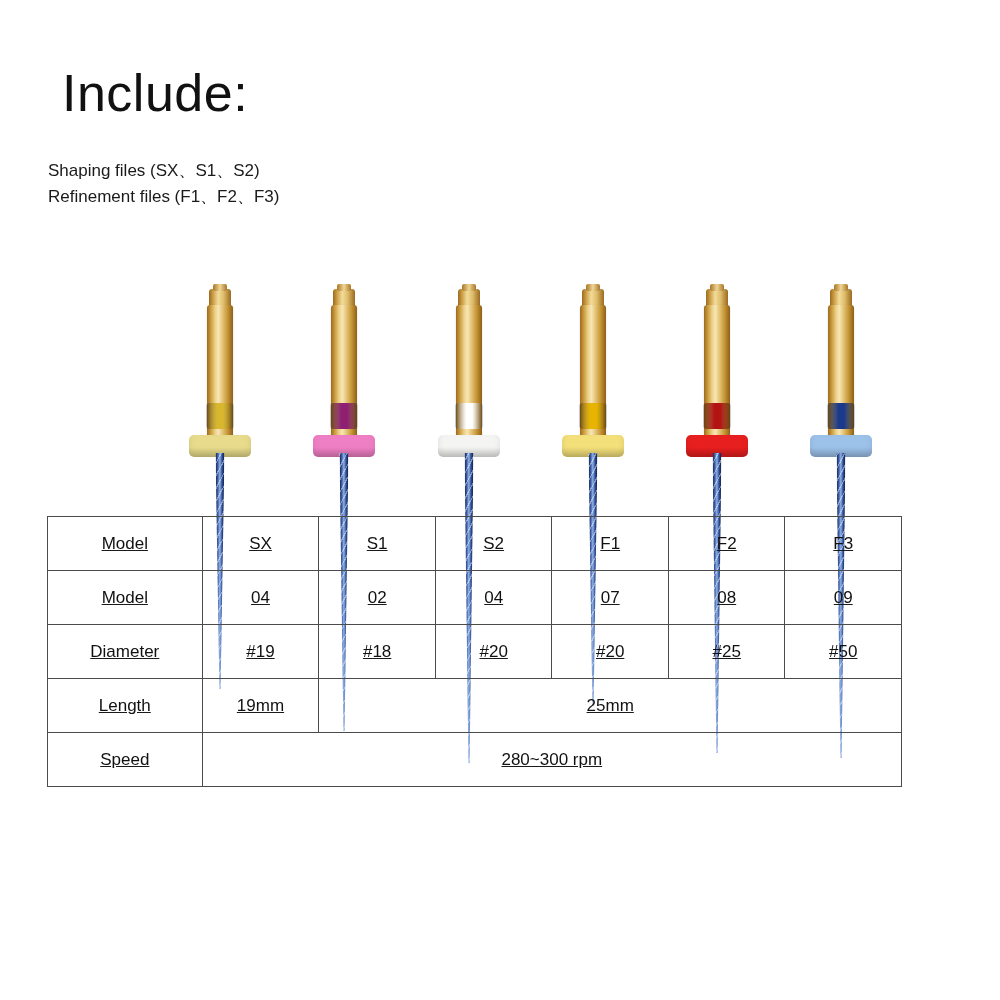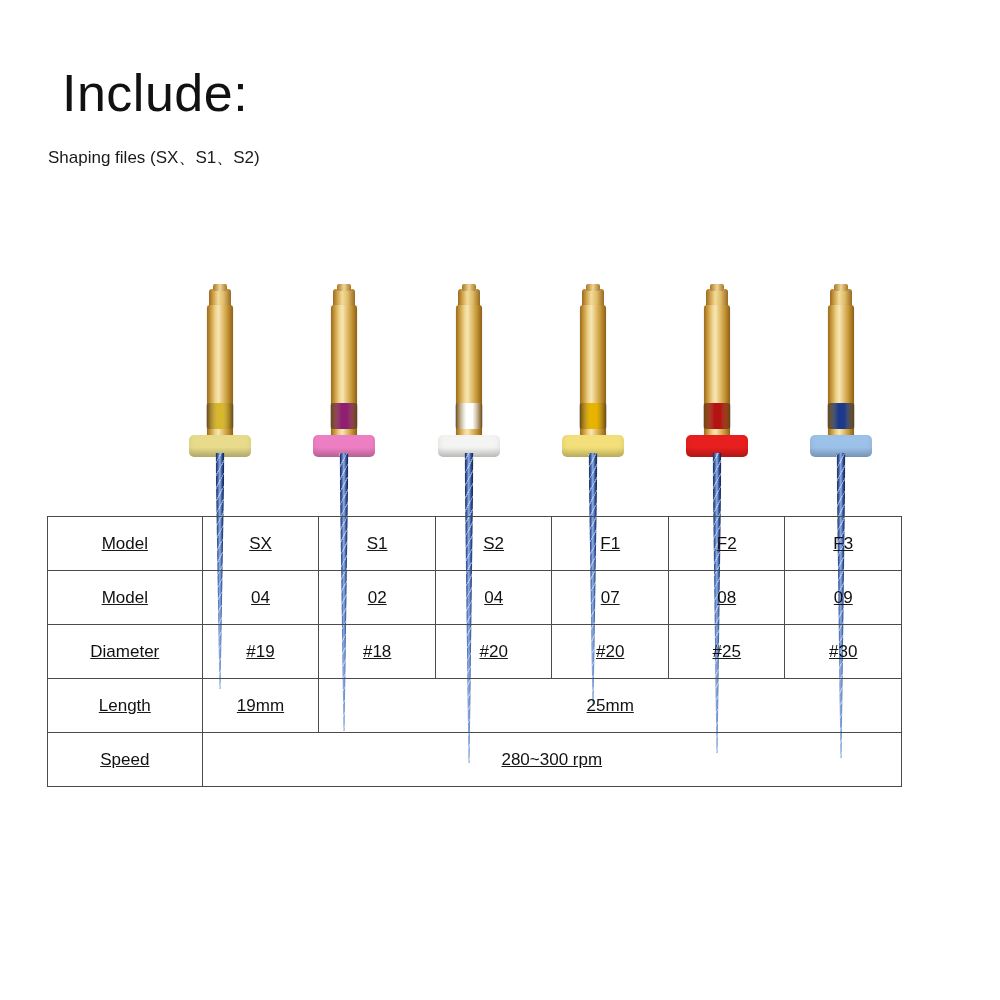--- a/index.html
+++ b/index.html
@@ -25,21 +25,21 @@
   }
   .header-title {
     font-size: 52px;
     font-weight: 400;
     letter-spacing: 0.5px;
     line-height: 1.05;
     color: #111;
     margin: 14px;
   }
   .header-lines {
-    margin-top: 24px;
+    margin-top: 37px;
   }
   .header-line {
     font-size: 17px;
     line-height: 26px;
     color: #1a1a1a;
   }
 
   
   .files-area {
     position: absolute;
@@ -168,20 +168,21 @@
   }
   .row-model td { font-size: 17px; }
 </style>
 </head>
 <body>
 
 <div class="header">
   <h1 class="header-title">Include:</h1>
   <div class="header-lines">
     <div class="header-line">Shaping files (SX、S1、S2)</div>
+    <div class="header-line">Refinement files (F1、F2、F3)</div>
   </div>
 </div>
 
 <div class="files-area">
 
   <div class="file-unit" id="file-0" style="left:165px;">
     <div class="latch"></div>
     <div class="handle"></div>
     <div class="band" id="band-0" style="background: linear-gradient(to right, rgba(0, 0, 0, 0.35), rgb(216, 183, 46) 40%, rgb(216, 183, 46) 62%, rgba(0, 0, 0, 0.3));"></div>
     <div class="stopper" id="stop-0" style="background: linear-gradient(rgb(232, 220, 140), rgb(232, 220, 140) 55%, rgba(0, 0, 0, 0.16)), rgb(232, 220, 140);"></div>
@@ -256,21 +257,21 @@
       <td class="val">08</td>
       <td class="val">09</td>
     </tr>
     <tr>
       <td class="label">Diameter</td>
       <td class="val">#19</td>
       <td class="val">#18</td>
       <td class="val">#20</td>
       <td class="val">#20</td>
       <td class="val">#25</td>
-      <td class="val">#30</td>
+      <td class="val">#50</td>
     </tr>
     <tr>
       <td class="label">Length</td>
       <td class="val">19mm</td>
       <td colspan="5">25mm</td>
     </tr>
     <tr>
       <td class="label">Speed</td>
       <td colspan="6">280~300 rpm</td>
     </tr>

